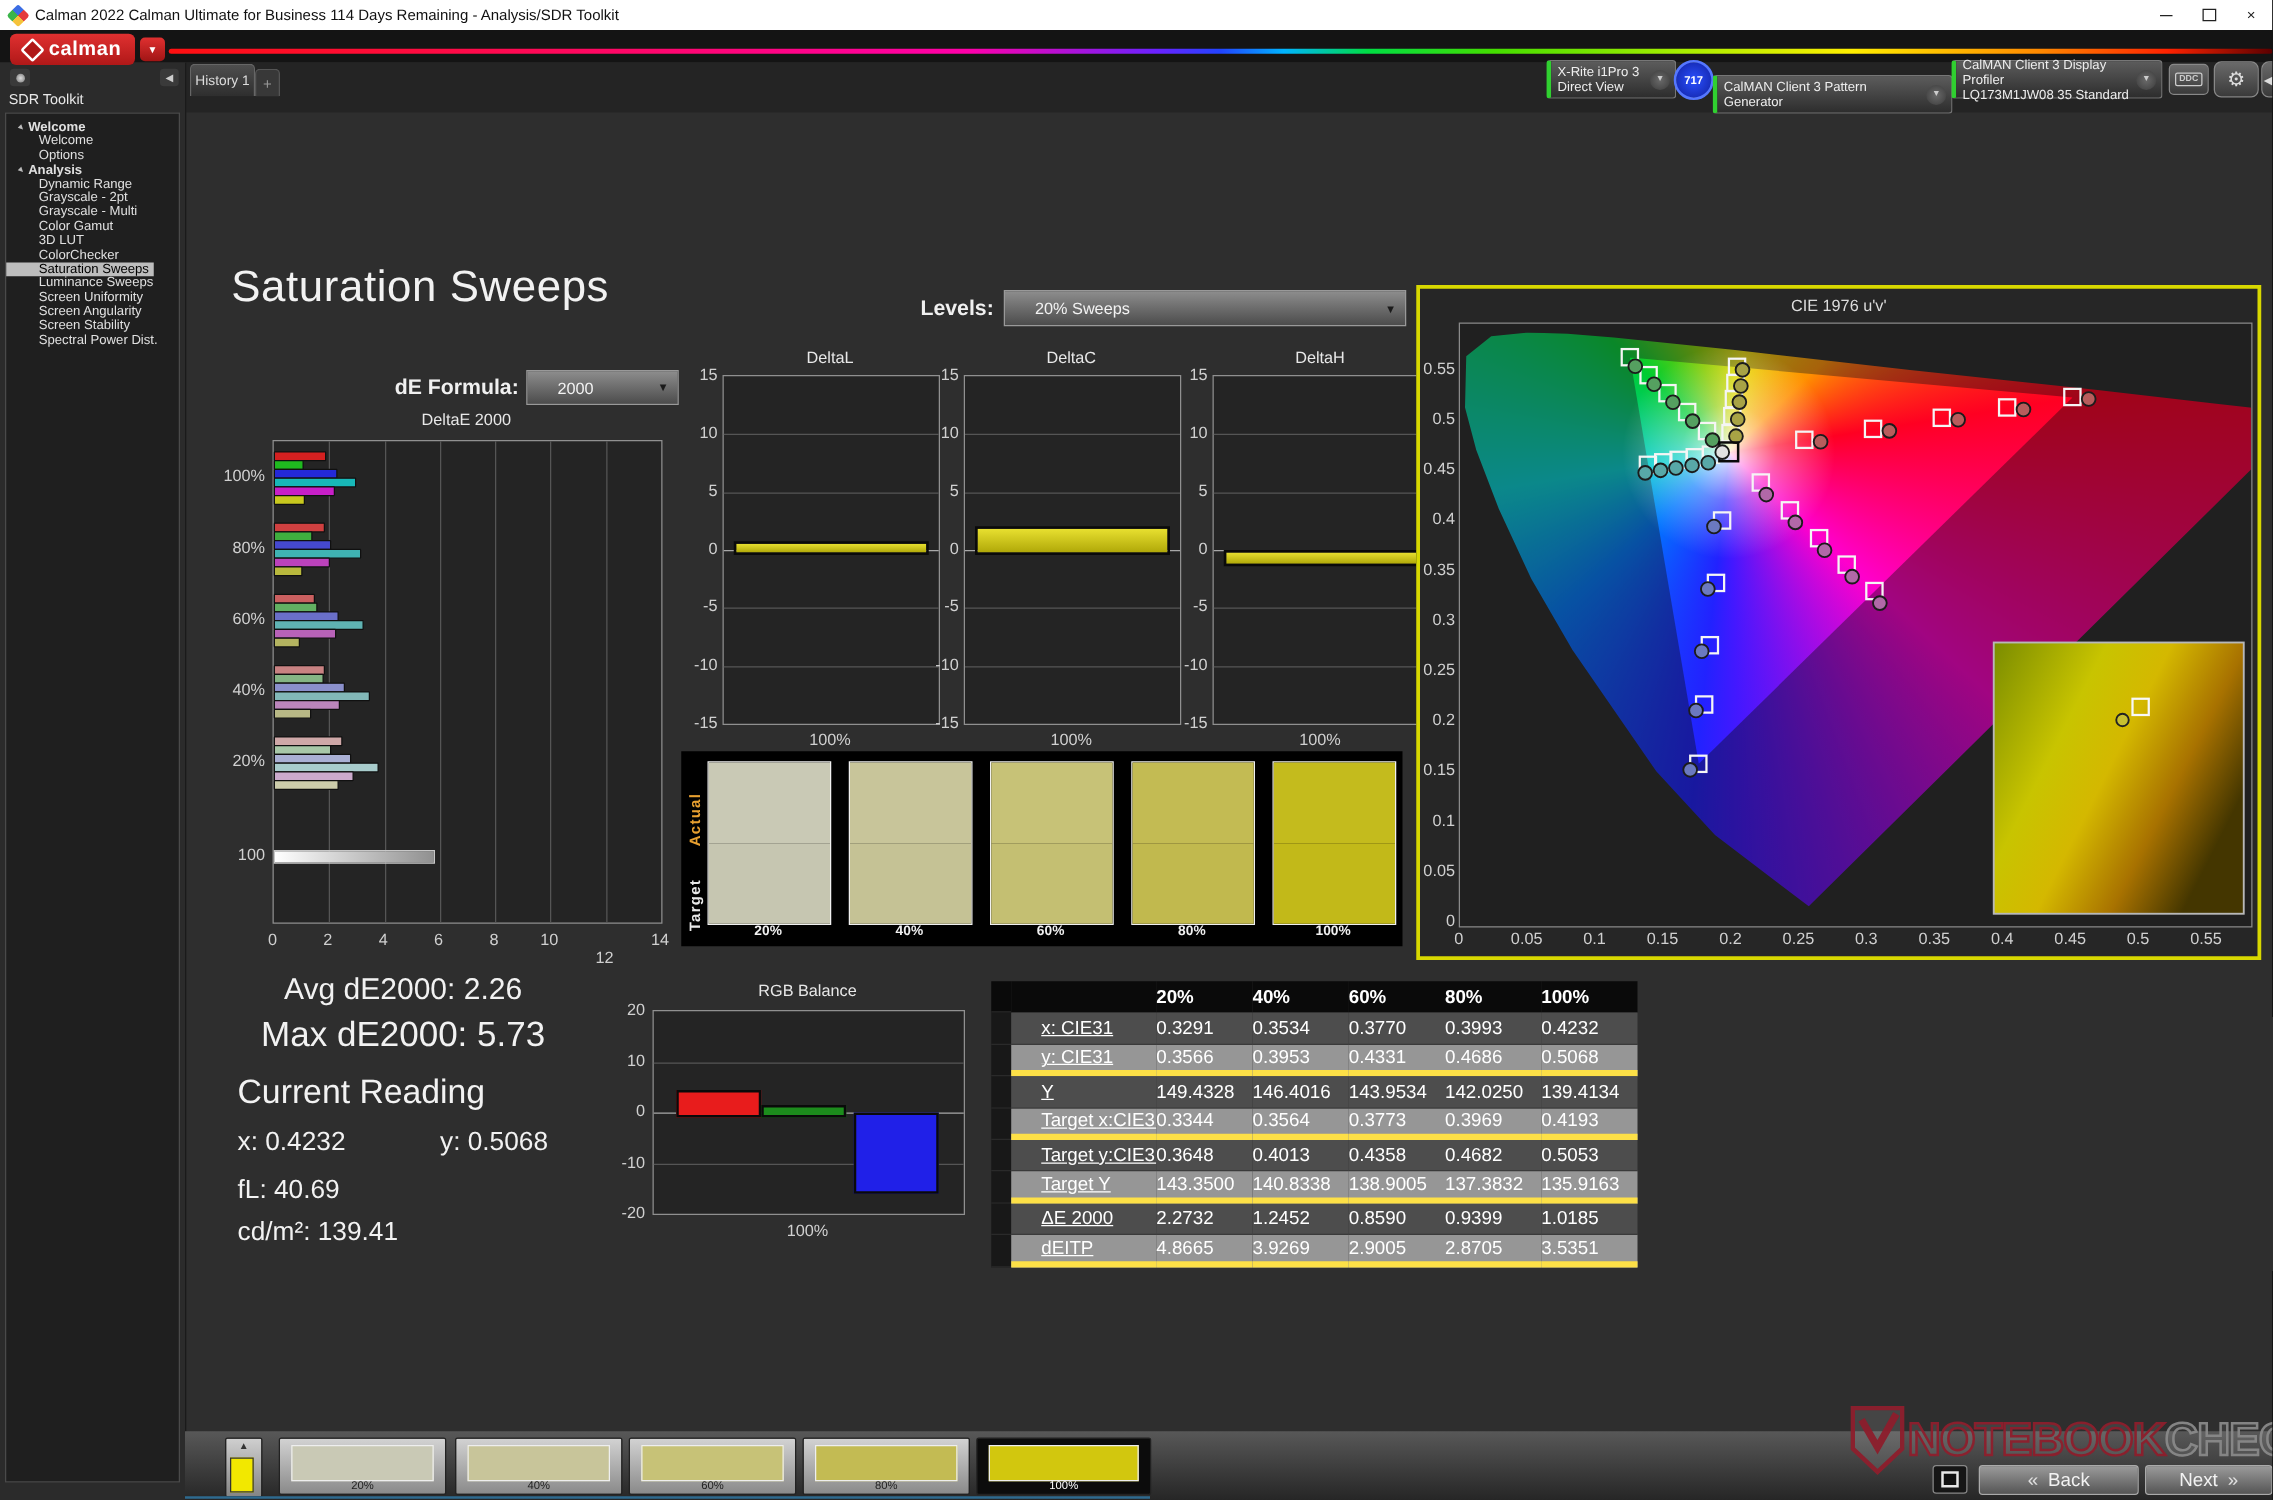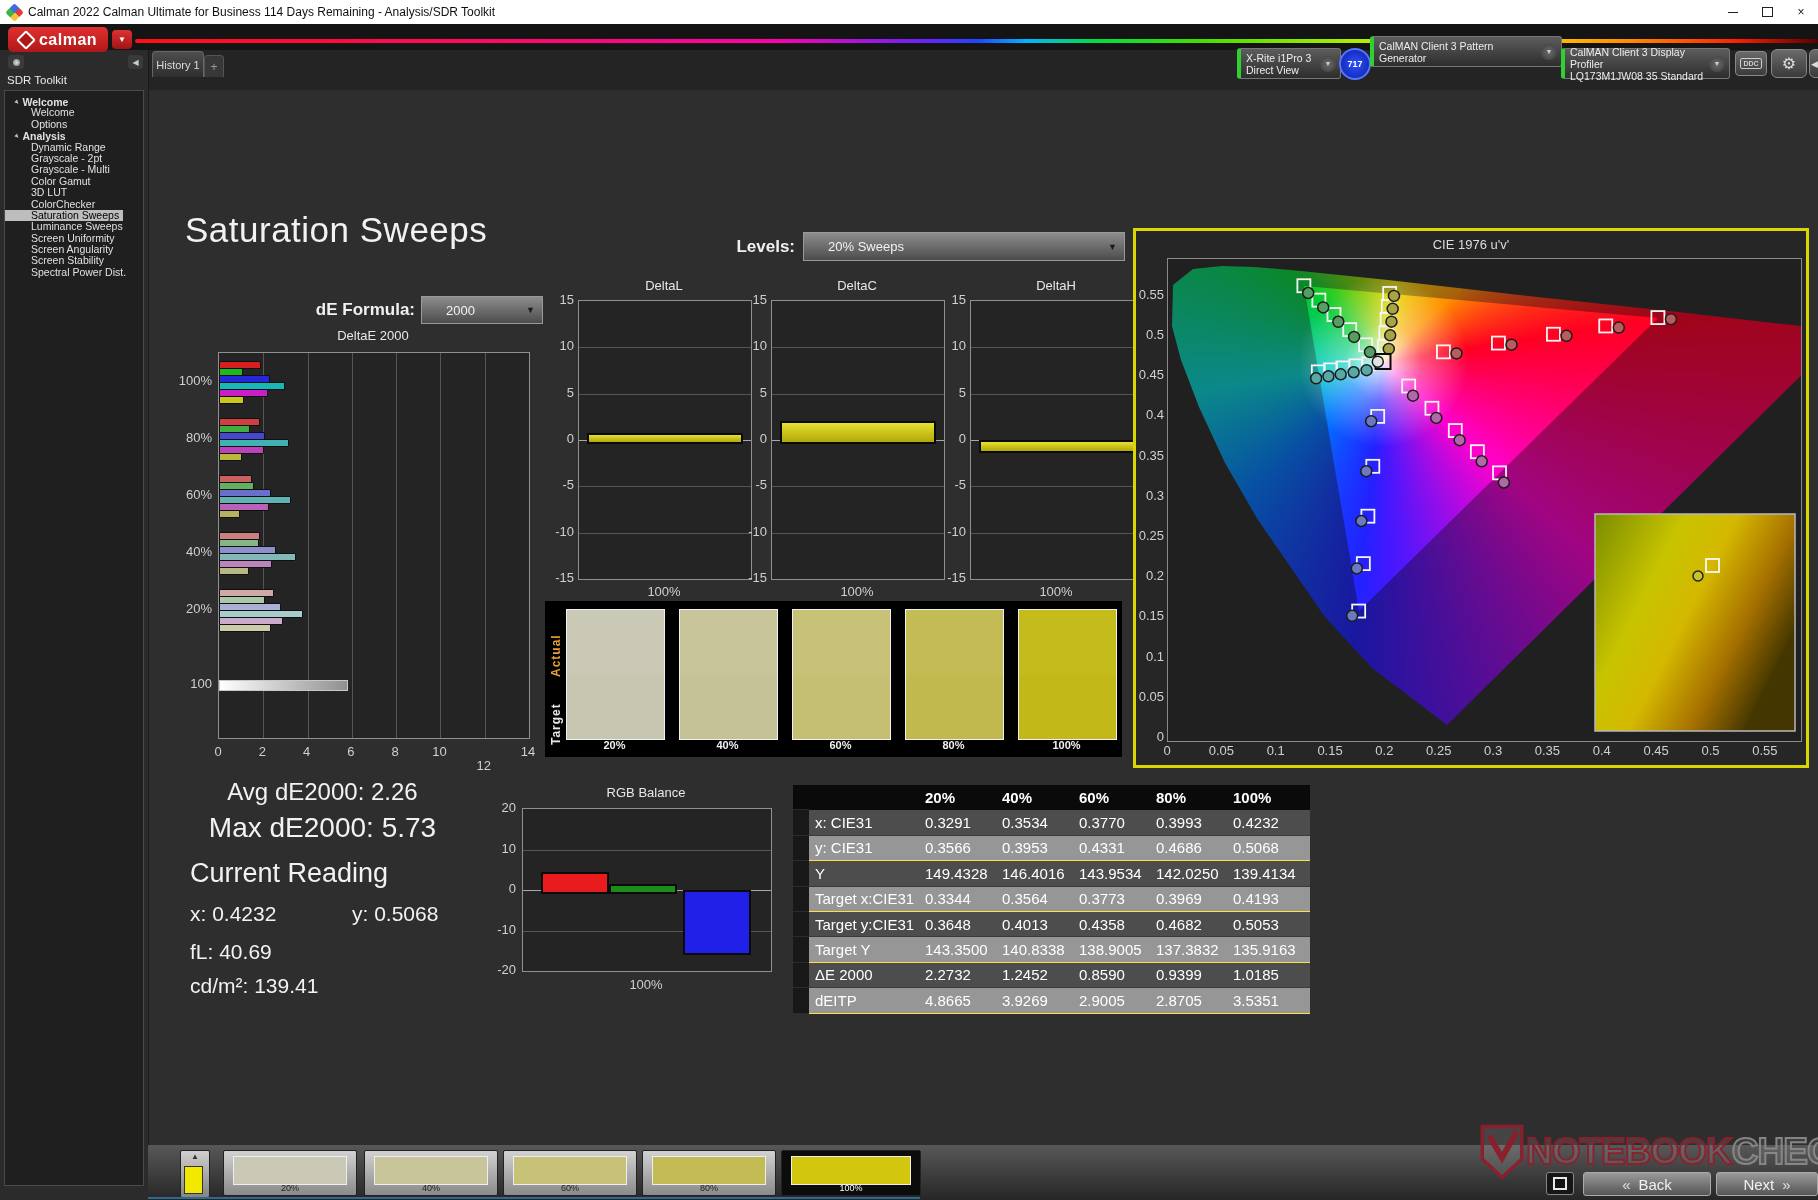--- a/index.html
+++ b/index.html
@@ -91,22 +91,22 @@
 .stat-max{left:185px;top:812px;width:275px;text-align:center;font-size:28px;color:#f2f2f2;}
 .stat-title{left:190px;top:858px;font-size:27px;color:#f2f2f2;}
 .stat-sm{font-size:21px;color:#f2f2f2;}
 
 .results-table{left:793px;top:785px;width:517px;height:229px;display:grid;
   grid-template-columns:16px 116px 77px 77px 77px 77px 77px;grid-auto-rows:25.4px;font-size:15px;color:#fff;}
 .tcell{display:flex;align-items:center;overflow:hidden;white-space:nowrap;}
 .tgut{background:#181818;border-bottom:1px solid #2a2a2a;}
 .thead{background:#0a0a0a;font-weight:bold;}
 .trdark{background:#4d4d4d;border-bottom:1px solid #3a3a3a;}
-.trlight{background:#969696;border-bottom:1px solid #fde047;}
-.tlabel{padding-left:6px;}
+.trlight{background:#969696;border-bottom:5px solid #fde047;}
+.tlabel{padding-left:24px;text-decoration:underline;}
 
 .bottombar{left:148px;top:1145px;width:1670px;height:55px;background:linear-gradient(#585858,#262626);}
 .ptile{position:absolute;left:32px;top:5px;width:28px;height:46px;background:linear-gradient(#cfcfcf,#858585);
   border:1px solid #222;border-radius:2px;}
 .ptile .ej{position:absolute;left:0;right:0;top:1px;text-align:center;font-size:8px;color:#333;}
 .ptile .yb{position:absolute;left:3px;bottom:3px;width:17px;height:26px;background:#f2e800;border:1px solid #333;}
 .tile{position:absolute;top:5px;height:46px;background:linear-gradient(#d2d2d2,#8a8a8a);border:1px solid #222;border-radius:2px;box-sizing:border-box;}
 .tile.selected{background:#0c0c0c;}
 .tile .block{position:absolute;left:9px;right:9px;top:5px;height:27px;border:1px solid #eee;}
 .tile .tl{position:absolute;left:0;right:0;bottom:2px;text-align:center;font-size:9px;color:#222;}
@@ -163,21 +163,21 @@
   </div>
   <div class="abs mbox" style="left:1237px;top:48px;width:99px;height:29px;">
     <span class="mtxt">
       <span>X-Rite i1Pro 3</span><br><span>Direct View</span>
     </span>
     <span class="arr">
         <span>▼</span>
       </span>
   </div>
   <div class="abs badge">717</div>
-  <div class="abs mbox" style="left:1370px;top:36px;width:187px;height:29px;">
+  <div class="abs mbox" style="left:1370px;top:60px;width:187px;height:29px;">
     <span class="mtxt">CalMAN Client 3 Pattern Generator</span>
     <span class="arr">
         <span>▼</span>
       </span>
   </div>
   <div class="abs mbox" style="left:1561px;top:48px;width:164px;height:29px;">
     <span class="mtxt">
       <span>CalMAN Client 3 Display Profiler</span><br><span>LQ173M1JW08 35 Standard</span>
     </span>
     <span class="arr">

